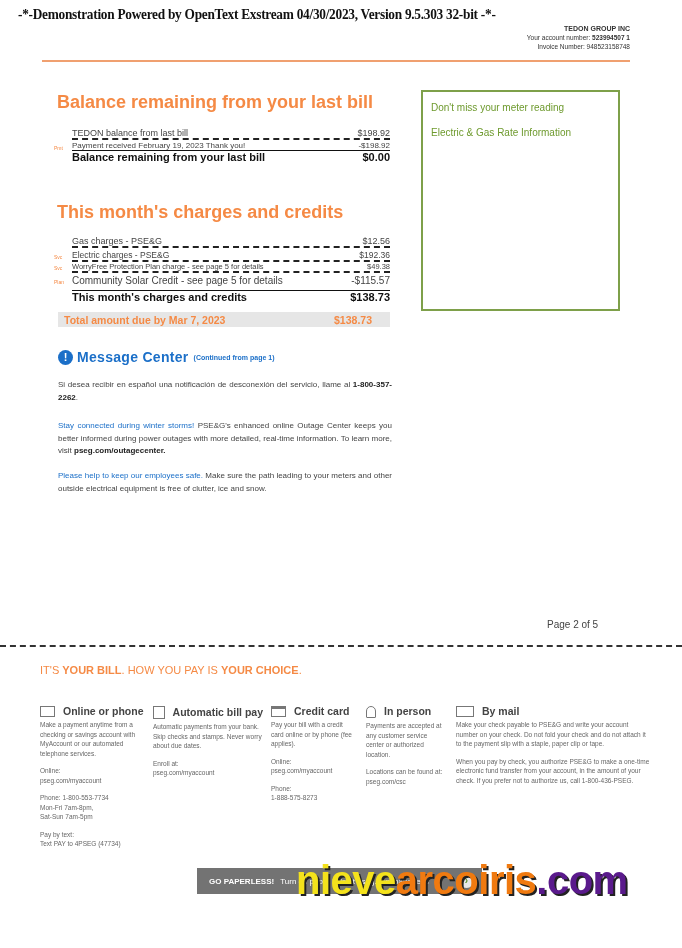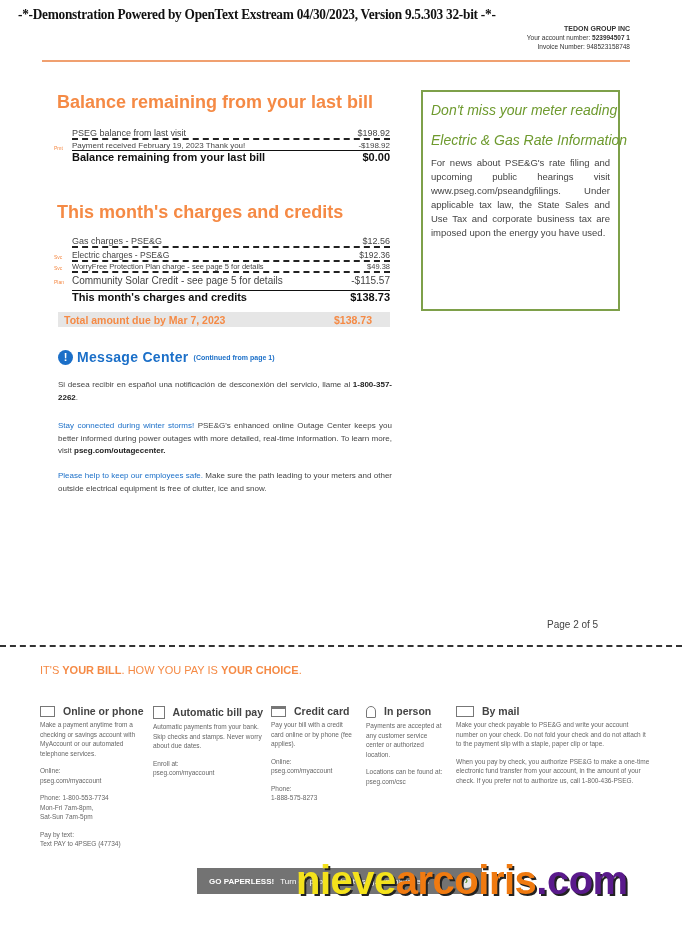--- a/index.html
+++ b/index.html
@@ -13,21 +13,21 @@
 
   .h-orange { color:#f58a45; font-weight:bold; font-size:18px; white-space:nowrap; }
   .row { position:absolute; left:72px; width:318px; font-size:9px; display:flex; justify-content:space-between; white-space:nowrap; color:#444; }
   .row .lbl { overflow:hidden; }
   .dashrow { border-bottom:2px dashed #222; }
   .tag { position:absolute; left:54px; font-size:5px; color:#f58a45; }
   .totrow { position:absolute; left:72px; width:318px; display:flex; justify-content:space-between; font-weight:bold; font-size:11px; color:#111; border-top:1.5px solid #111; }
   .due { position:absolute; left:58px; top:312px; width:332px; height:15px; background:#e6e6e6; display:flex; justify-content:space-between; align-items:center; color:#f58a45; font-weight:bold; font-size:10.5px; box-sizing:border-box; padding:0 18px 0 6px; }
 
   .sidebox { left:421px; top:90px; width:199px; height:221px; border:2px solid #7ea04a; box-sizing:border-box; padding:6px 8px; }
-  .sidebox .h { color:#6e9a2e; font-size:14px; margin:4px 0 8px; white-space:nowrap;font-style:italic; }
+  .sidebox .h { color:#6e9a2e; font-size:10px; margin:4px 0 8px; white-space:nowrap; }
   .sidebox p { margin:0 0 10px; font-size:9.5px; line-height:15px; color:#444; text-align:justify; }
 
   .mc-head { left:58px; top:349px; display:flex; align-items:center; white-space:nowrap; }
   .mc-icon { width:15px; height:15px; border-radius:50%; background:#1b6fc8; color:#fff; font-weight:bold; font-size:11px; text-align:center; line-height:15px; margin-right:4px; }
   .mc-title { color:#1b6fc8; font-weight:bold; font-size:14px; letter-spacing:0.3px; }
   .mc-sub { color:#1b6fc8; font-size:7px; margin-left:5px; font-weight:bold; }
   .para { position:absolute; left:58px; width:334px; font-size:8px; line-height:12.5px; color:#444; text-align:justify; }
   .blue { color:#1b6fc8; }
   .bold { font-weight:bold; color:#222; }
 
@@ -54,21 +54,21 @@
 <div class="abs demo">-*-Demonstration Powered by OpenText Exstream 04/30/2023, Version 9.5.303 32-bit -*-</div>
 <div class="abs acct">
   <div class="co">TEDON GROUP INC</div>
   <div><span>Your account number:</span> <span class="num">523994507 1</span></div>
   <div><span>Invoice Number:</span> <span>948523158748</span></div>
 </div>
 <div class="abs topline"></div>
 
 <div class="abs h-orange" style="left:57px;top:92px;">Balance remaining from your last bill</div>
 <div class="row dashrow" style="top:128px;">
-  <span class="lbl">PSEG  balance  from  last  visit</span>
+  <span class="lbl">TEDON  balance  from  last  bill</span>
   <span>$198.92</span>
 </div>
 <span class="tag" style="top:145px;">Pmt</span>
 <div class="row" style="top:141px;font-size:8px;">
   <span class="lbl">Payment  received  February  19,  2023  Thank  you!</span>
   <span>-$198.92</span>
 </div>
 <div class="totrow" style="top:150px;">
   <span>Balance remaining from your last bill</span>
   <span>$0.00</span>
@@ -99,21 +99,20 @@
   <span>$138.73</span>
 </div>
 <div class="due">
   <span>Total amount due by Mar 7, 2023</span>
   <span>$138.73</span>
 </div>
 
 <div class="abs sidebox">
   <div class="h">Don't  miss  your  meter  reading</div>
   <div class="h" style="margin-top:14px;">Electric  &amp;  Gas  Rate  Information</div>
-  <p style="line-height:14px;">For news about PSE&amp;G's rate filing and upcoming public hearings visit www.pseg.com/pseandgfilings. Under applicable tax law, the State Sales and Use Tax and corporate business tax are imposed upon the energy you have used.</p>
 </div>
 
 <div class="abs mc-head">
   <span class="mc-icon">!</span>
   <span class="mc-title">Message Center</span>
   <span class="mc-sub">(Continued from page 1)</span>
 </div>
 <div class="para" style="top:379px;">
   <span>Si desea recibir en español una notificación de desconexión del servicio, llame al</span>
   <span class="bold">1-800-357-2262</span>.

